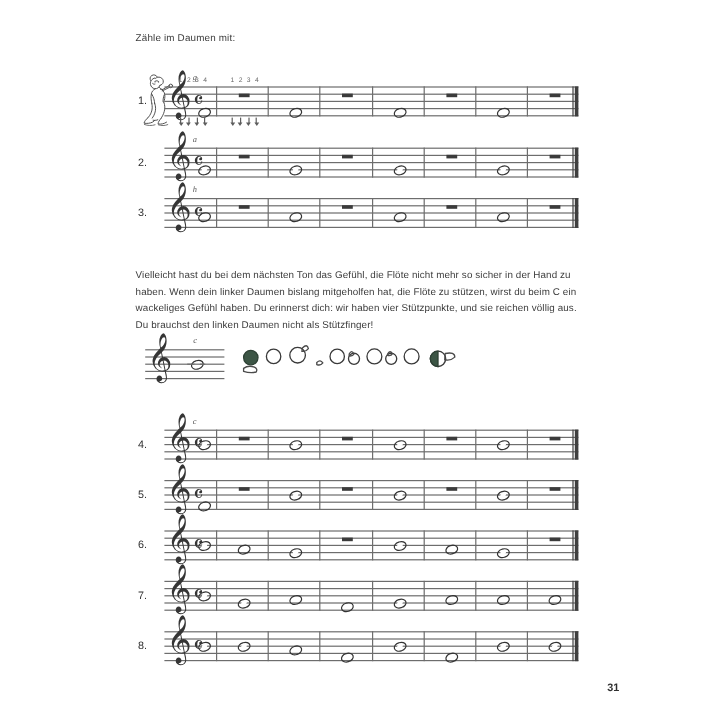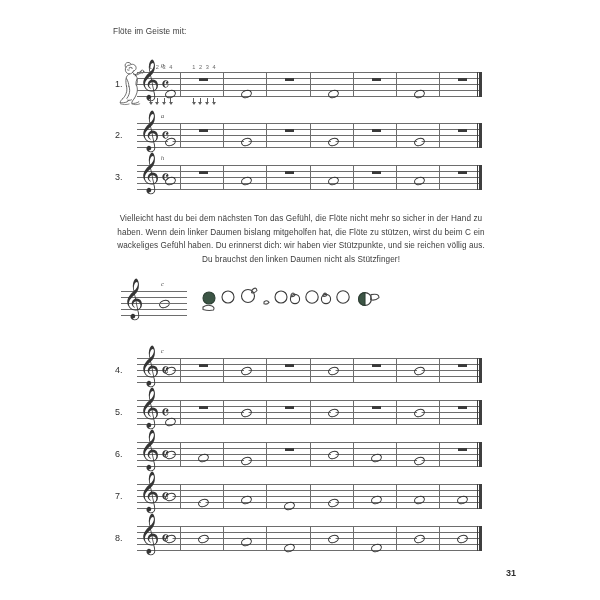--- a/index.html
+++ b/index.html
@@ -27,27 +27,27 @@
     position: absolute;
     left: 113px;
     top: 27px;
     font-size: 8.2px;
     letter-spacing: .15px;
     color: #3c3c3c;
   }
   .body-par {
     position: absolute;
     left: 113px;
-    top: 212px;
+    top: 223px;
     width: 376px;
     font-size: 8.2px;
     line-height: 13.6px;
     letter-spacing: .1px;
     color: #3c3c3c;
-    text-align: center;
+    text-align: left;
   }
   .page-number {
     position: absolute;
     right: 84px;
     bottom: 22px;
     font-size: 9px;
     font-weight: bold;
     color: #2f2f2f;
   }
 
@@ -227,21 +227,21 @@
     top: 0px;
     width: 210px;
     height: 46px;
   }
 </style>
 </head>
 <body>
 
 <div class="page">
 
-  <div class="intro-line">Flöte im Geiste mit:</div>
+  <div class="intro-line">Zähle im Daumen mit:</div>
 
   <div class="mascot">
     <svg viewBox="0 0 34 48" width="34" height="48" aria-hidden="true">
       <g fill="none" stroke="#4a4a4a" stroke-width="0.8" stroke-linecap="round" stroke-linejoin="round">
         <path d="M13 6 c-2.5 0.6 -4 2.8 -3.6 5.3 c0.3 2 1.8 3.4 3.6 3.6 c2 0.2 3.8 -1 4.4 -2.8"></path>
         <path d="M17.4 12.1 c1.2 -0.3 2.3 -1.2 2.6 -2.4 c0.4 -1.8 -0.6 -3.6 -2.4 -4.2 c-1.4 -0.5 -3 -0.2 -4 0.8"></path>
         <path d="M9.6 8.2 c-1 -1.4 -0.6 -3.4 0.9 -4.3 c1.6 -1 3.7 -0.4 4.6 1.2"></path>
         <path d="M16.6 13.4 c0.5 1.2 1.7 2 3 2.2"></path>
         <path d="M19.6 15.6 l5.6 -3.4"></path>
         <path d="M19.2 16.8 l6.4 -3.2"></path>

